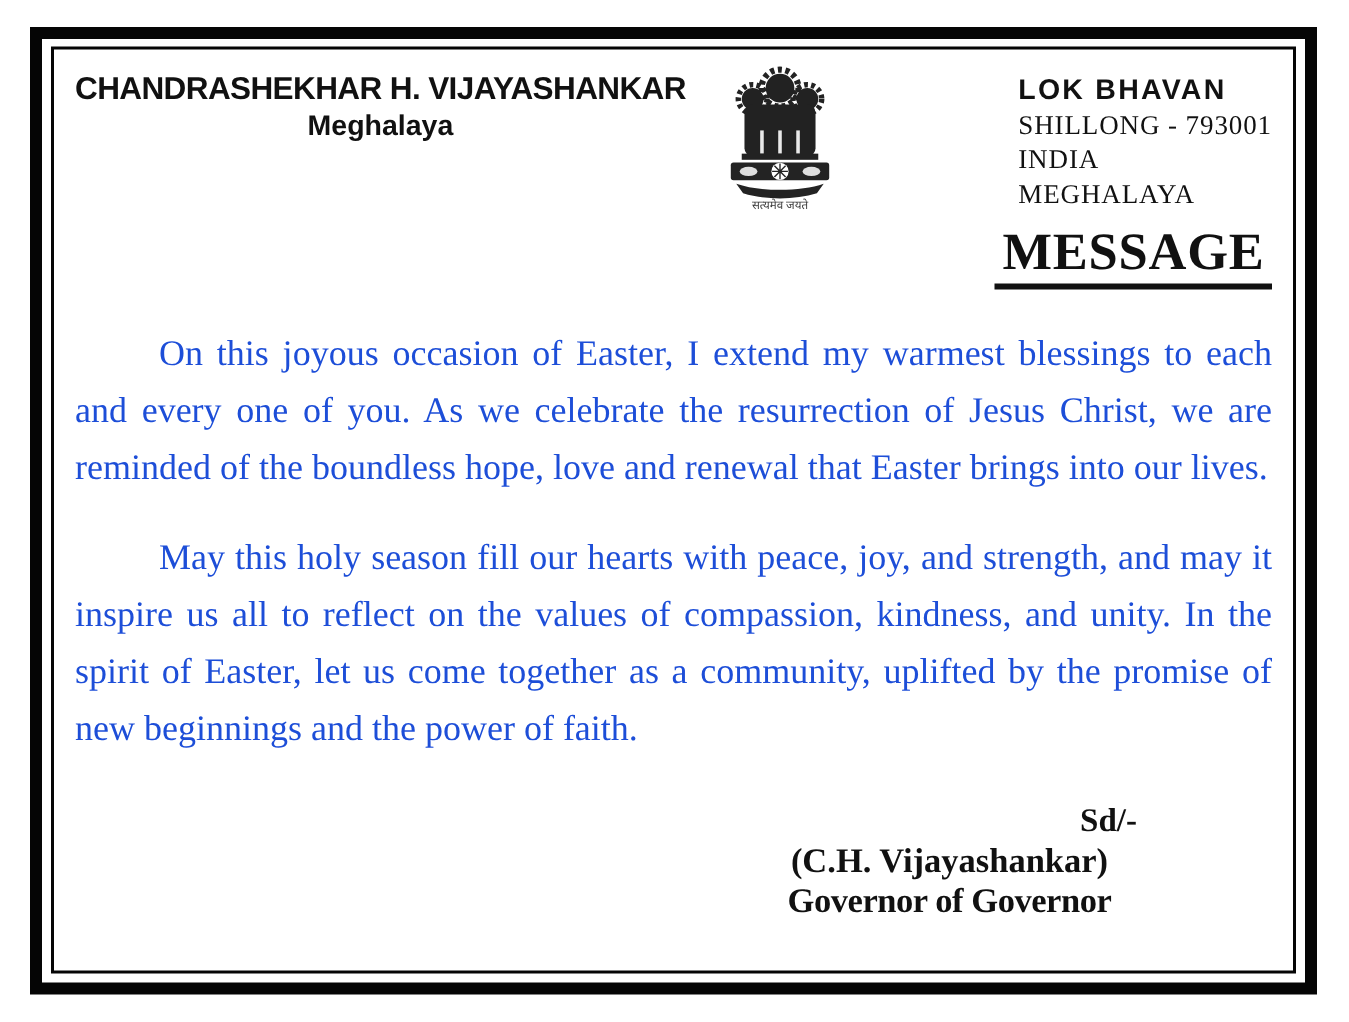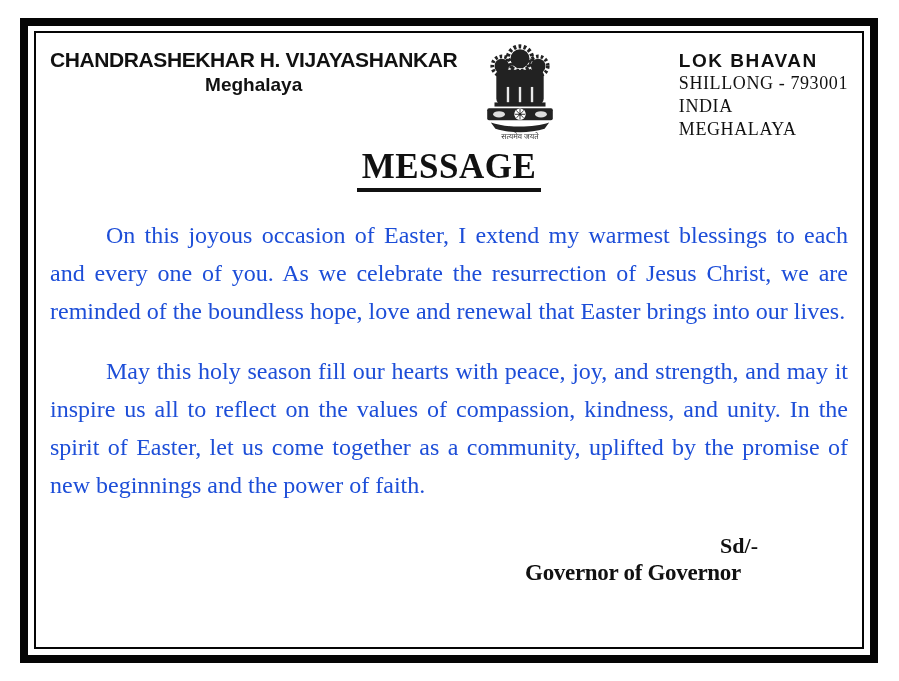--- a/index.html
+++ b/index.html
@@ -72,21 +72,21 @@
     letter-spacing: 1.5px;
   }
   .addr-line {
     font-weight: 400;
     font-size: 18px;
     letter-spacing: 0.6px;
     font-family: Liberation Serif, serif;
   }
 
   
-  .title-row { text-align: center; margin-top: 2px; }
+  .title-row { text-align: right; margin-top: 2px; }
   .doc-title {
     display: inline-block;
     font-weight: 700;
     font-size: 35px;
     letter-spacing: 0.5px;
     border-bottom: 4px solid #111111;
     padding: 0 5px 1px 5px;
     line-height: 40px;
   }
 
@@ -187,17 +187,18 @@
       <span class="doc-title">MESSAGE</span>
     </div>
 
     <div class="body-copy">
       <p>On this joyous occasion of Easter, I extend my warmest blessings to each and every one of you. As we celebrate the resurrection of Jesus Christ, we are reminded of the boundless hope, love and renewal that Easter brings into our lives.</p>
       <p>May this holy season fill our hearts with peace, joy, and strength, and may it inspire us all to reflect on the values of compassion, kindness, and unity. In the spirit of Easter, let us come together as a community, uplifted by the promise of new beginnings and the power of faith.</p>
     </div>
 
     <div class="sig-block">
       <div class="sig-signed">Sd/-</div>
+      <div class="sig-name">(C.H. Vijayashankar)</div>
       <div class="sig-desig">Governor of Governor</div>
     </div>
 
   </div>
 </div>
 
 </body></html>

